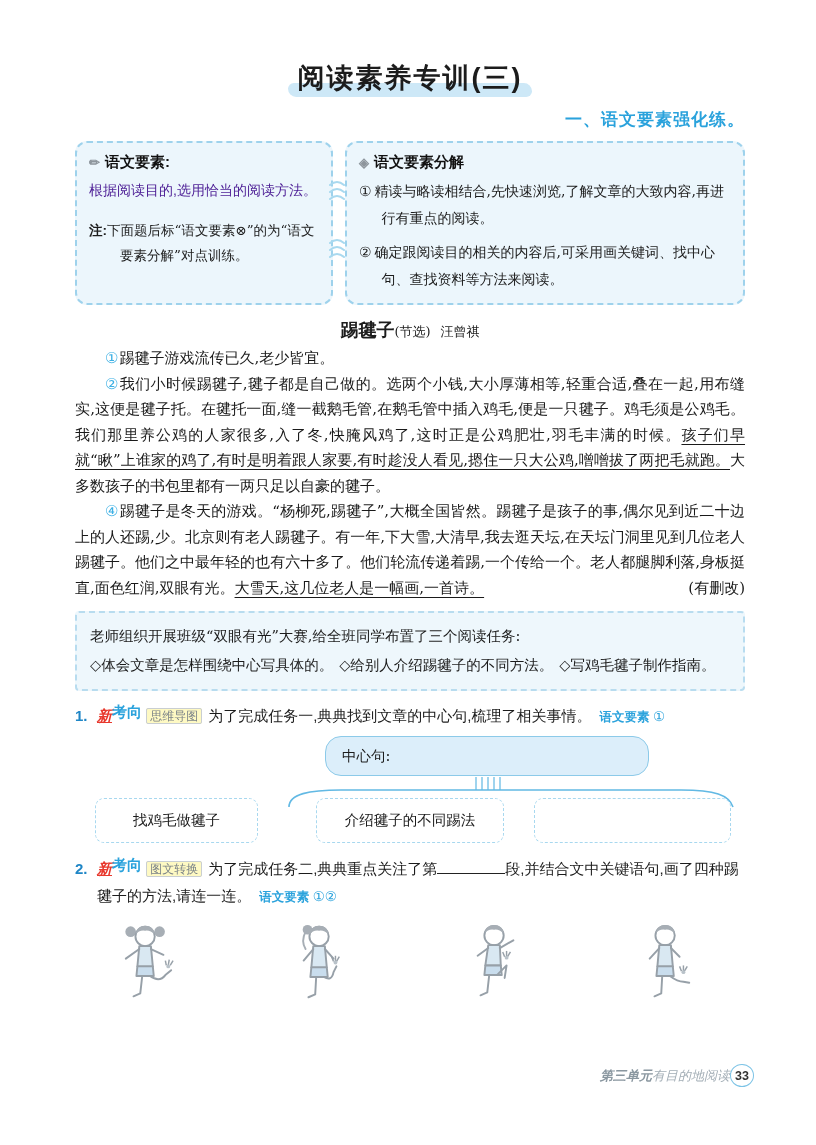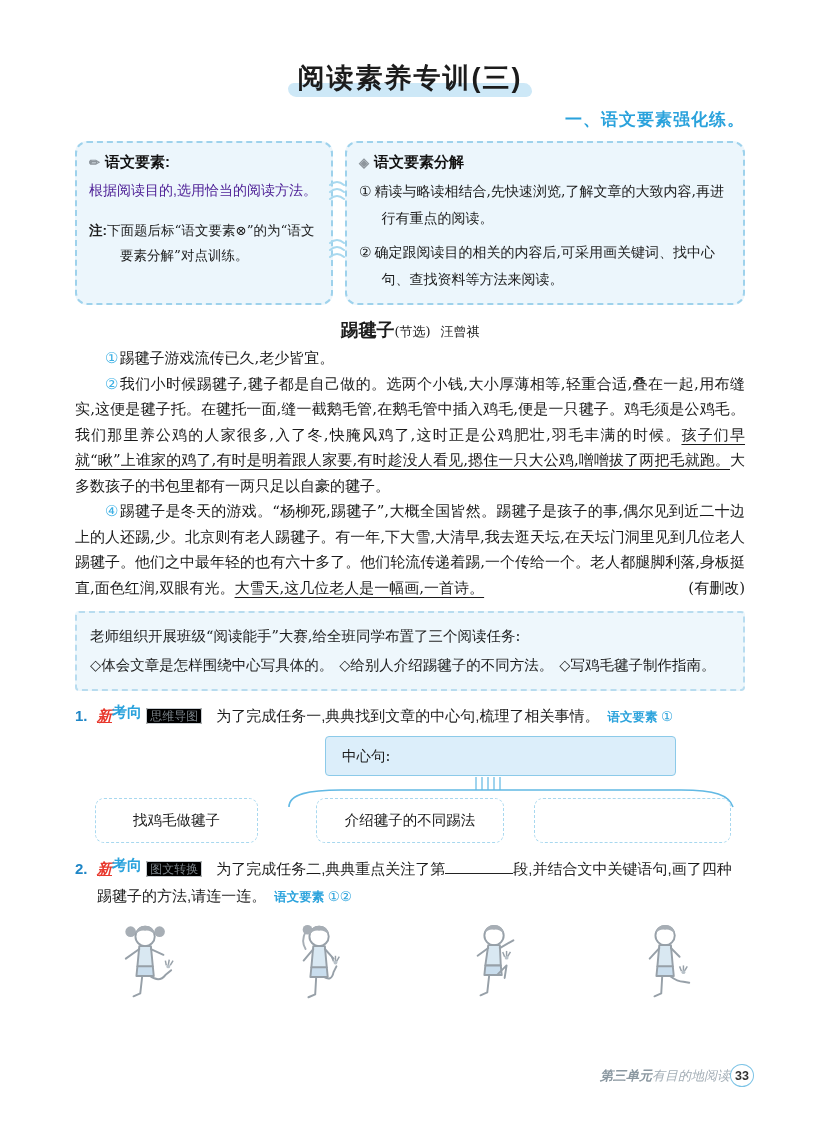--- a/index.html
+++ b/index.html
@@ -49,30 +49,30 @@
   
   .taskbox { margin-top:10px; background:#eef7fc; border:2px dashed #b8dcef; border-radius:4px;
              padding:9px 13px; font-family:"DejaVu Serif", serif; font-size:14.5px; line-height:2.0; }
   .taskbox .tline span { margin-right:6px; }
 
   
   .question { margin-top:12px; font-size:15px; line-height:25px; padding-left:22px; position:relative; }
   .qnum { position:absolute; left:0; top:0; font-weight:bold; color:#1f86c6; }
   .badge-new { color:#e8392e; font-weight:bold; font-style:italic; text-decoration:underline; font-size:15px; }
   .badge-sup { color:#2aa2dc; font-weight:bold; font-size:15px; position:relative; top:-4px; }
-  .badge-tag { font-size:12px; color:#7a8288; border:1px solid #c9ced2; background:#000000;
-               padding:0 3px; border-radius:2px; position:relative; top:-1px; margin-right:14px; }
+  .badge-tag { font-size:12px; color:#7a8288; border:1px solid #c9ced2; background:#fef9c3;
+               padding:0 3px; border-radius:2px; position:relative; top:-1px; margin-right:6px; }
   .elem-ref { color:#2aa2dc; font-weight:bold; font-size:12.5px; margin-left:8px; }
   .elem-ref .cir { font-weight:normal; font-size:13.5px; }
   .blank { display:inline-block; width:68px; border-bottom:1.5px solid #222; height:14px; }
 
   
   .mindmap { position:relative; height:108px; margin-top:6px; }
-  .mm-center { position:absolute; left:250px; top:0; width:351px; height:40px; background:#dceefa;
-               border:1.5px solid #8ccae9; border-radius:4px; font-family:"DejaVu Serif", serif;
+  .mm-center { position:absolute; left:250px; top:0; width:324px; height:40px; background:#dceefa;
+               border:1.5px solid #8ccae9; border-radius:16px; font-family:"DejaVu Serif", serif;
                font-size:14.5px; display:flex; align-items:center; padding-left:16px; }
   .mm-hatch { position:absolute; left:400px; top:41px; width:30px; height:13px;
               background:repeating-linear-gradient(90deg,#9fd4ee 0 2px, transparent 2px 6px); }
   .mm-brace { position:absolute; left:210px; top:50px; }
   .mm-node { position:absolute; top:62px; height:45px; background:#fff; border:1.5px dashed #a8d8ef;
              border-radius:9px; font-family:"DejaVu Serif", serif; font-size:14.5px;
              display:flex; align-items:center; justify-content:center; }
   .mm-n0 { left:20px;  width:163px; }
   .mm-n1 { left:241px; width:188px; }
   .mm-n2 { left:459px; width:197px; }
@@ -146,21 +146,21 @@
     <span class="t">踢毽子</span><span class="s">(节选)</span><span class="a">汪曾祺</span>
   </div>
 
   <div class="paras">
       <p class="para"><span class="pnum">①</span><span>踢毽子游戏流传已久,老少皆宜。</span></p>
       <p class="para"><span class="pnum">②</span><span>我们小时候踢毽子,毽子都是自己做的。选两个小钱,大小厚薄相等,轻重合适,叠在一起,用布缝实,这便是毽子托。在毽托一面,缝一截鹅毛管,在鹅毛管中插入鸡毛,便是一只毽子。鸡毛须是公鸡毛。我们那里养公鸡的人家很多,入了冬,快腌风鸡了,这时正是公鸡肥壮,羽毛丰满的时候。</span><span class="u">孩子们早就“瞅”上谁家的鸡了,有时是明着跟人家要,有时趁没人看见,摁住一只大公鸡,噌噌拔了两把毛就跑。</span><span>大多数孩子的书包里都有一两只足以自豪的毽子。</span></p>
       <p class="para"><span class="pnum">④</span><span>踢毽子是冬天的游戏。“杨柳死,踢毽子”,大概全国皆然。踢毽子是孩子的事,偶尔见到近二十边上的人还踢,少。北京则有老人踢毽子。有一年,下大雪,大清早,我去逛天坛,在天坛门洞里见到几位老人踢毽子。他们之中最年轻的也有六十多了。他们轮流传递着踢,一个传给一个。老人都腿脚利落,身板挺直,面色红润,双眼有光。</span><span class="u">大雪天,这几位老人是一幅画,一首诗。</span><span class="src">(有删改)</span></p>
     </div>
 
   <div class="taskbox">
-    <div>老师组织开展班级“阅读能手”大赛,给全班同学布置了三个阅读任务:</div>
+    <div>老师组织开展班级“双眼有光”大赛,给全班同学布置了三个阅读任务:</div>
     <div class="tline">
       <span>◇体会文章是怎样围绕中心写具体的。</span><span>◇给别人介绍踢毽子的不同方法。</span><span>◇写鸡毛毽子制作指南。</span>
     </div>
   </div>
 
   <div class="question">
     <span class="qnum">1.</span>
     <span class="badge-new">新</span><span class="badge-sup">考向</span>
     <span class="badge-tag">思维导图</span><span>为了完成任务一,典典找到文章的中心句,梳理了相关事情。</span><span class="elem-ref"><span>语文要素</span> <span class="cir">①</span></span>
   </div>

